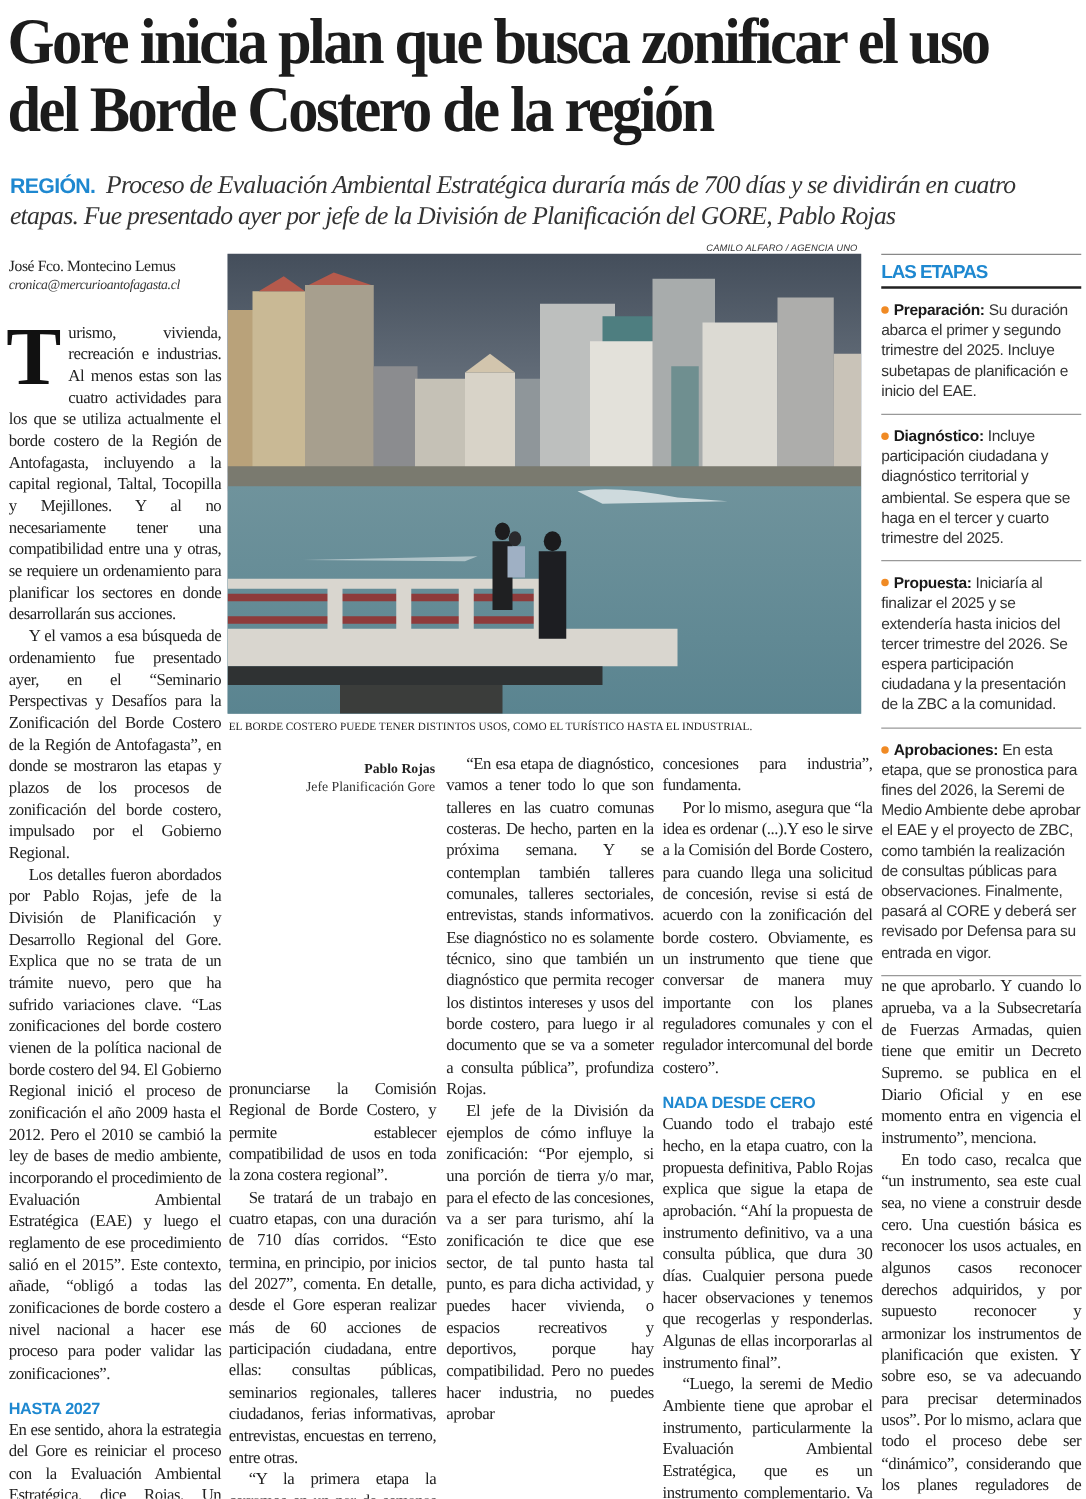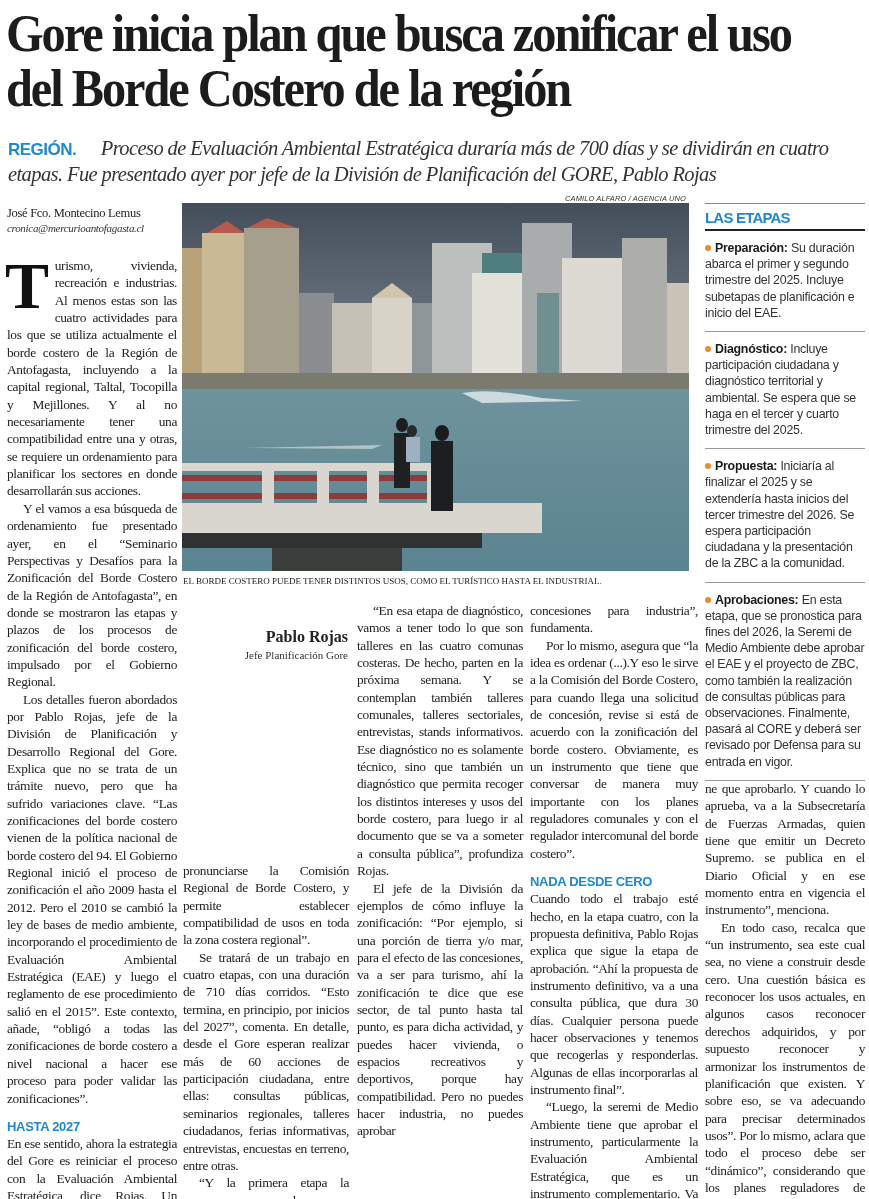--- a/index.html
+++ b/index.html
@@ -12,21 +12,21 @@
     font-size: 52px; line-height: 55px; letter-spacing: -2.2px; color: #1c1c1c;
     transform: scaleX(0.93); transform-origin: left top;
   }
   .dek {
     position: absolute; left: 8px; top: 136px; width: 860px;
     font-size: 20.5px; line-height: 24px; font-style: italic; color: #333;
     letter-spacing: -0.6px;
   }
   .dek .section-tag {
     font-family: "Liberation Sans", sans-serif; font-style: normal; font-weight: bold;
-    color: #1e88d0; font-size: 17px; letter-spacing: -0.5px; margin-right: 20px;
+    color: #1e88d0; font-size: 17px; letter-spacing: -0.5px; margin-right: 4px;
   }
 
   .byline { position: absolute; left: 7px; top: 205px; width: 175px; }
   .byline .author { font-size: 12.5px; font-weight: normal; color: #222; letter-spacing: -0.3px; line-height: 16px; }
   .byline .email { font-size: 11px; font-style: italic; color: #333; line-height: 15px; letter-spacing: -0.3px; }
 
   .col {
     position: absolute; font-size: 13.4px; line-height: 17.35px; color: #222;
     text-align: justify; letter-spacing: -0.35px; hyphens: manual;
   }
@@ -53,21 +53,21 @@
   .caption {
     position: absolute; left: 183px; top: 576px; width: 510px;
     font-family: Liberation Serif, serif; font-size: 9px; color: #222; letter-spacing: 0px;
   }
 
   .pullquote { position: absolute; left: 182px; top: 603px; width: 170px; }
   .pullquote .quote {
     font-family: "Liberation Serif", serif; font-weight: bold;
     font-size: 16.8px; line-height: 18.6px; color: #1a1a1a; letter-spacing: -0.6px;
   }
-  .pullquote .qname { text-align: right; font-size: 16px; font-weight: bold; margin-top: 25px; color: #222; padding-right: 4px; }
+  .pullquote .qname { text-align: right; font-size: 11px; font-weight: bold; margin-top: 6px; color: #222; padding-right: 4px; }
   .pullquote .qrole { text-align: right; font-size: 11px; color: #333; margin-top: 3px; padding-right: 4px; }
 
   .col2b { left: 183px; top: 862px; width: 166px; }
   .col3 { left: 357px; top: 602px; width: 166px; }
   .col4 { left: 530px; top: 602px; width: 168px; }
   .col5b { left: 705px; top: 780px; width: 160px; }
 
   .sidebar { position: absolute; left: 705px; top: 203px; width: 160px; font-family: "Liberation Sans", sans-serif; }
   .sidebar .topline { border-top: 1.5px solid #888; }
   .sidebar .title {

